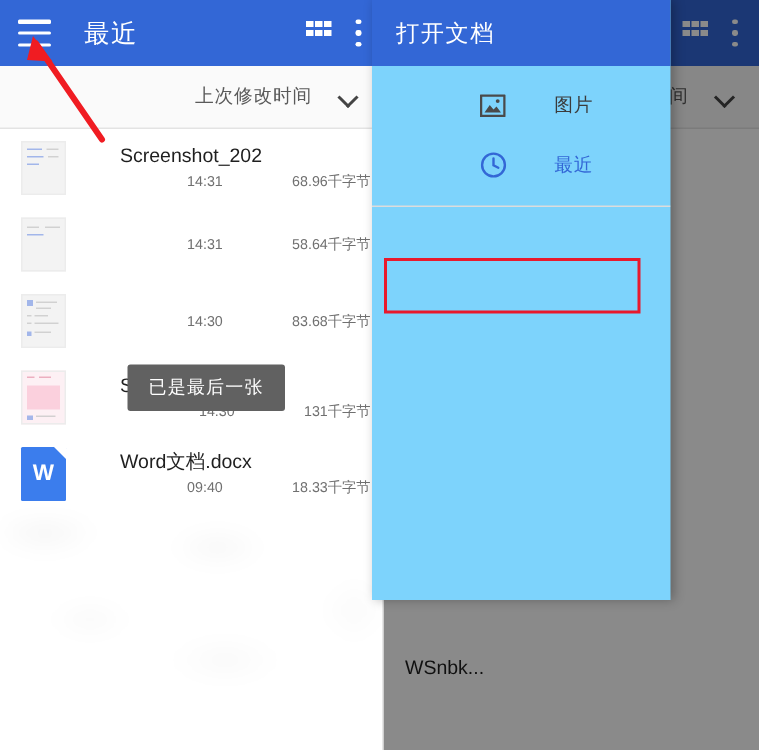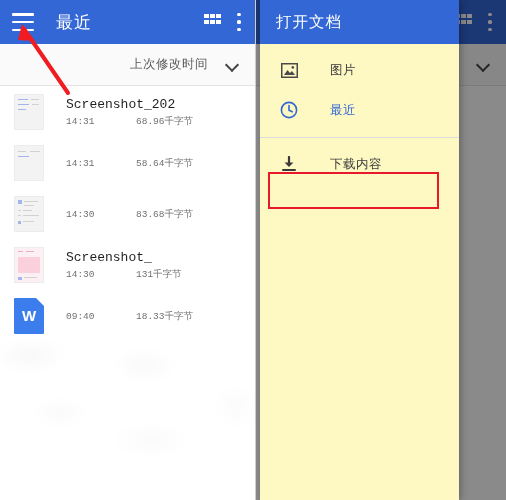--- a/index.html
+++ b/index.html
@@ -167,38 +167,38 @@
     border-radius: 1px;
   }
   .thumb-doc::after {
     content: "";
     position: absolute;
     right: 0; top: 0;
     border-left: 8px solid transparent;
     border-top: 8px solid #ffffff;
   }
   .file-meta {
-    margin-left: 22px;
+    margin-left: 36px;
     flex: 1;
     min-width: 0;
-    font-family: Liberation Mono, monospace;
   }
   .file-name {
     font-size: 13px;
     color: #1f1f1f;
     white-space: nowrap;
     overflow: hidden;
     line-height: 16px;
   }
   .file-sub {
     margin-top: 3px;
     display: flex;
     font-size: 9.5px;
     color: #707070;
     line-height: 12px;
+    justify-content: flex-end;
   }
   .file-time { width: 70px; flex: 0 0 auto; }
   .file-size { flex: 0 0 auto; }
 
   
   .blur-area {
     position: absolute;
     left: 0; top: 345px;
     width: 255px;
     height: 150px;
@@ -259,24 +259,24 @@
     position: absolute;
     left: 256px; top: 0;
     width: 250px; height: 500px;
     background: rgba(0,0,0,.46);
     pointer-events: none;
   }
 
   
   .drawer {
     position: absolute;
-    left: 260px; top: 0;
+    left: 248px; top: 0;
     width: 199px;
-    height: 500px;
-    background: #fef9c3;
+    height: 400px;
+    background: #7dd3fc;
     box-shadow: 2px 0 7px rgba(0,0,0,.28);
     overflow: hidden;
   }
   .drawer-header {
     height: 44px;
     background: #3367D6;
     display: flex;
     align-items: center;
     padding-left: 16px;
     box-sizing: border-box;
@@ -287,20 +287,21 @@
     letter-spacing: 1px;
   }
   .drawer-body { padding-top: 6px; }
   .drawer-item {
     height: 40px;
     display: flex;
     align-items: center;
     padding-left: 18px;
     box-sizing: border-box;
     cursor: pointer;
+    justify-content: center;
   }
   .drawer-item .di-icon {
     width: 22px; height: 22px;
     flex: 0 0 auto;
     display: flex; align-items: center; justify-content: center;
   }
   .drawer-item .di-label {
     margin-left: 30px;
     font-size: 12.5px;
     color: #3b3b3b;
@@ -510,20 +511,21 @@
           <span class="file-sub">
             <span class="file-time">14:30</span>
             <span class="file-size">131千字节</span>
           </span>
         </span>
       </div>
 
       <div class="file-row">
         <span class="thumb-doc">W</span>
         <span class="file-meta">
+          <span class="file-name">Word文档.docx</span>
           <span class="file-sub">
             <span class="file-time">09:40</span>
             <span class="file-size">18.33千字节</span>
           </span>
         </span>
       </div>
 
     </div>
 
     <div class="blur-area"></div>
@@ -552,37 +554,28 @@
           <svg width="18" height="18" viewBox="0 0 18 18">
             <circle cx="9" cy="9" r="7.6" fill="none" stroke="#3367D6" stroke-width="1.6"></circle>
             <path d="M9 4.6 L9 9.2 L12.2 10.8" fill="none" stroke="#3367D6" stroke-width="1.6" stroke-linecap="round"></path>
           </svg>
         </span>
         <span class="di-label">最近</span>
       </div>
 
       <div class="drawer-divider"></div>
 
-      <div class="drawer-item">
-        <span class="di-icon">
-          <svg width="16" height="16" viewBox="0 0 16 16">
-            <path d="M8 1 L8 9" stroke="#3a3a3a" stroke-width="2.2" stroke-linecap="round"></path>
-            <path d="M3.6 6.6 L8 11 L12.4 6.6 Z" fill="#3a3a3a"></path>
-            <path d="M2 14 L14 14" stroke="#3a3a3a" stroke-width="2" stroke-linecap="round"></path>
-          </svg>
-        </span>
-        <span class="di-label">下载内容</span>
-      </div>
 
 
     </div>
 
     <div class="red-box"></div>
   </div>
 
+  <div class="toast">已是最后一张</div>
 
   <svg class="arrow-svg" viewBox="0 0 506 500">
     <g>
       <path d="M24 29 L68 93" stroke="#F01C22" stroke-width="4" stroke-linecap="round" fill="none"></path>
       <path d="M22 24 L35 41 L18 40 Z" fill="#F01C22"></path>
     </g>
   </svg>
 
 </div>
 

